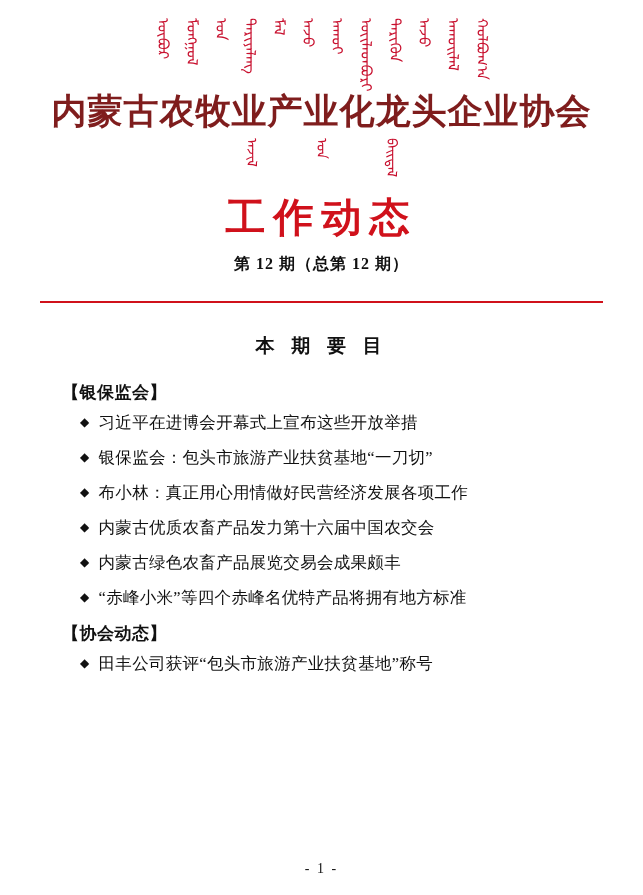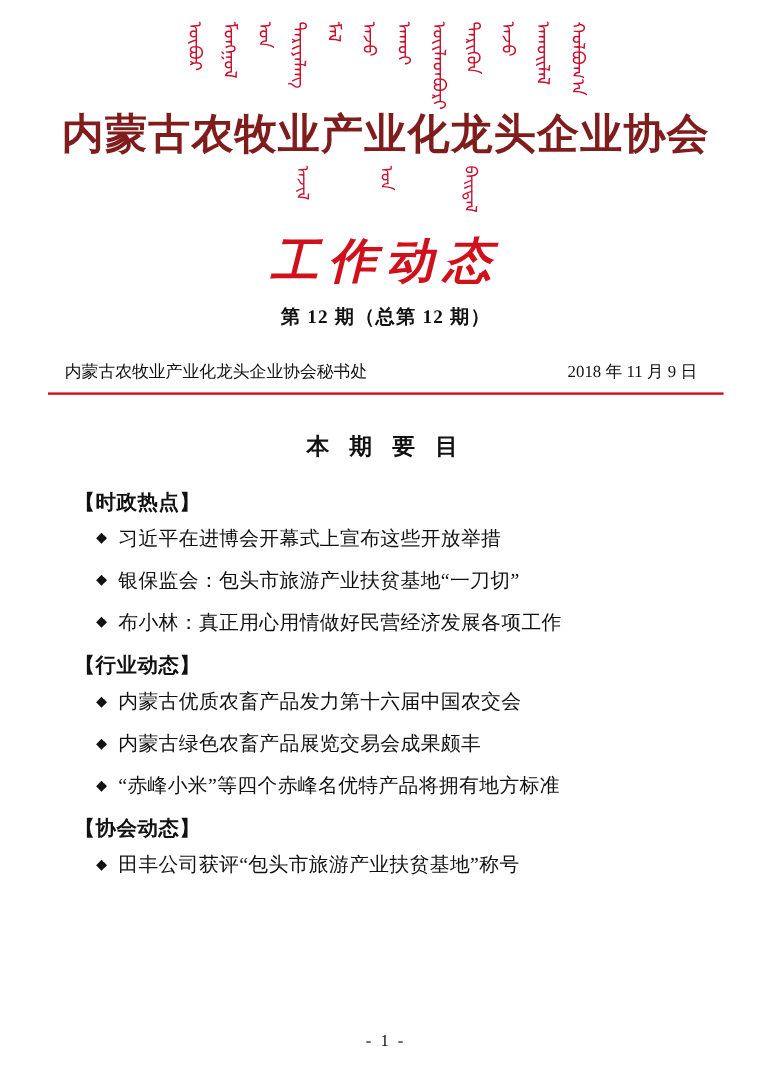--- a/index.html
+++ b/index.html
@@ -77,21 +77,20 @@
   }
   .sub-title {
     text-align: center;
     color: #d0111b;
     font-family: "Liberation Serif", "DejaVu Serif", serif;
     font-weight: bold;
     font-size: 40px;
     letter-spacing: 8px;
     line-height: 1.1;
     margin: 6px 0 14px 0;
-    font-style: italic;
   }
   .issue-line {
     text-align: center;
     font-size: 16px;
     font-weight: bold;
     letter-spacing: 1px;
     margin: 6px 0 26px 0;
     color: #111;
   }
 
@@ -185,46 +184,41 @@
   <div class="mongolian-row-2">
     <span class="mong-word-2">ᠠᠵᠢᠯ</span>
     <span class="mong-word-2">ᠤᠨ</span>
     <span class="mong-word-2">ᠪᠠᠢᠳᠠᠯ</span>
   </div>
 
   <div class="sub-title">工作动态</div>
 
   <div class="issue-line">第 12 期（总第 12 期）</div>
 
-  <div class="meta-row">
-    <span class="meta-left">内蒙古农牧业产业化龙头企业协会秘书处</span>
-    <span class="meta-right">2018 年 11 月 9 日</span>
-  </div>
   <hr class="red-rule">
 
   <div class="contents-title">本 期 要 目</div>
 
   <div class="section">
-    <div class="section-head">【时政热点】</div>
+    <div class="section-head">【银保监会】</div>
     <div class="entry">
       <span class="bullet">◆</span>
       <span class="entry-text">习近平在进博会开幕式上宣布这些开放举措</span>
     </div>
     <div class="entry">
       <span class="bullet">◆</span>
       <span class="entry-text">银保监会：包头市旅游产业扶贫基地“一刀切”</span>
     </div>
     <div class="entry">
       <span class="bullet">◆</span>
       <span class="entry-text">布小林：真正用心用情做好民营经济发展各项工作</span>
     </div>
   </div>
 
   <div class="section">
-    <div class="section-head">【行业动态】</div>
     <div class="entry">
       <span class="bullet">◆</span>
       <span class="entry-text">内蒙古优质农畜产品发力第十六届中国农交会</span>
     </div>
     <div class="entry">
       <span class="bullet">◆</span>
       <span class="entry-text">内蒙古绿色农畜产品展览交易会成果颇丰</span>
     </div>
     <div class="entry">
       <span class="bullet">◆</span>

